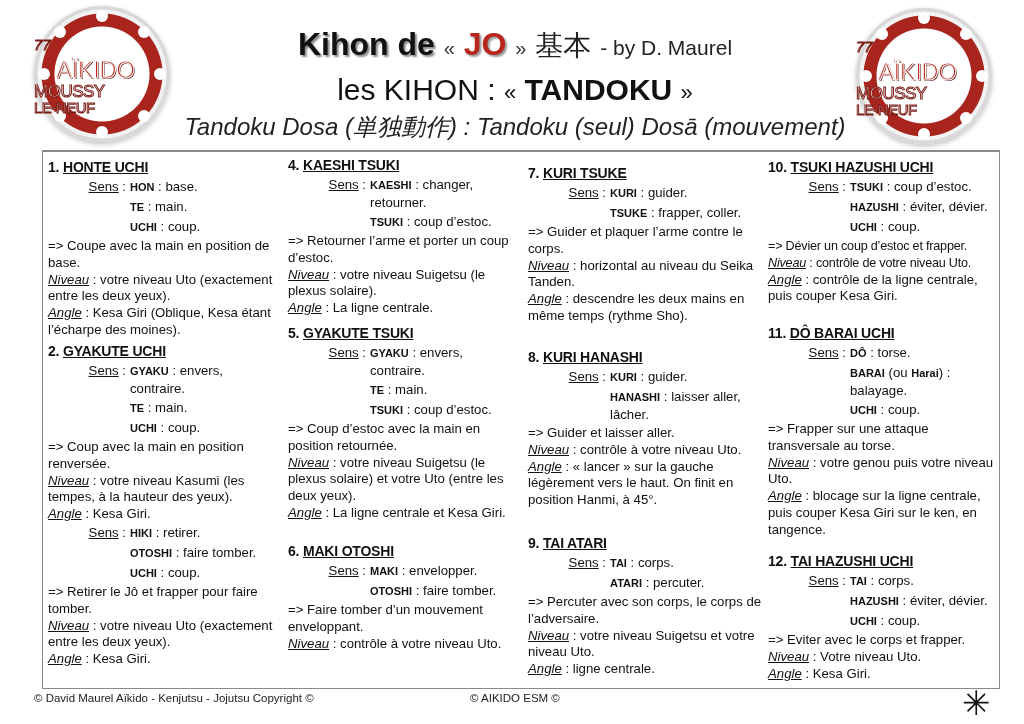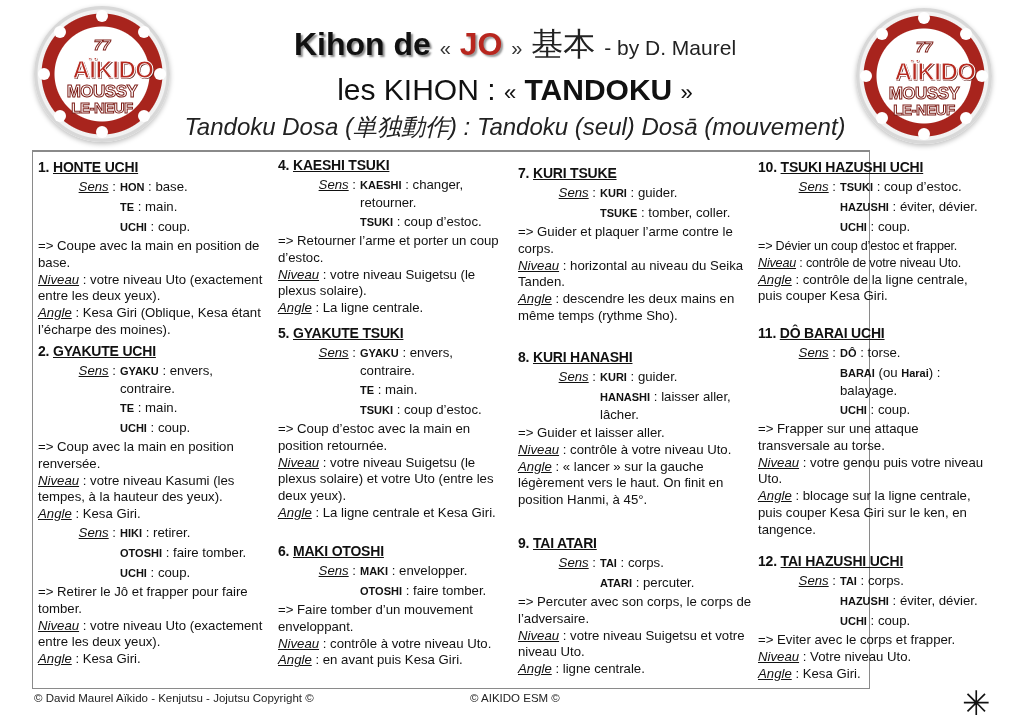--- a/index.html
+++ b/index.html
@@ -11,63 +11,63 @@
       position: absolute; width: 136px; height: 136px; border-radius: 50%;
       background: radial-gradient(circle at 50% 50%, #ffffff 0 47px, #a8241d 48px 60px, #f2f2f2 61px 64px, #d8d8d8 65px 68px);
       box-shadow: 0 2px 5px rgba(0,0,0,0.25);
     }
     .logo.left { left: 34px; top: 6px; }
     .logo.right { left: 856px; top: 8px; }
     .logo .dot {
       position: absolute; width: 12px; height: 12px; border-radius: 50%; background: #fff;
     }
     .logo .txt {
-      position: absolute; left: 0; right: 0; text-align: center; font-weight: bold;
+      position: absolute; left: 0; right: 0; text-align: left; font-weight: normal;
     }
     .logo .t77 { top: 30px; font-size: 15px; color: #fff; -webkit-text-stroke: 1px #7a1a14; font-style: italic; }
     .logo .taik { top: 50px; font-size: 24px; color: #b62a20; -webkit-text-stroke: 1px #fff; letter-spacing: -0.5px; text-shadow: 1px 1px 0 #5a100b; padding-left: 22px; }
     .logo .tmou { top: 76px; font-size: 17px; color: #fff; -webkit-text-stroke: 1px #7a1a14; letter-spacing: -0.5px; }
     .logo .tneuf { top: 93px; font-size: 15px; color: #fff; -webkit-text-stroke: 1px #7a1a14; letter-spacing: -0.5px; }
 
     .title1 {
       position: absolute; left: 175px; width: 680px; top: 24px; text-align: center;
       font-size: 32px; line-height: 40px; white-space: nowrap;
     }
     .title1 .k { font-weight: bold; font-family: "Liberation Sans", sans-serif; color: #111; text-shadow: 2px 2px 2px #888; letter-spacing: 0px; font-stretch: condensed; }
     .title1 .q { font-size: 20px; color: #333; }
     .title1 .jo { font-weight: bold; color: #b8261e; text-shadow: 2px 2px 2px #999; }
-    .title1 .kanji { font-size: 32px; color: #222; }
+    .title1 .kanji { font-size: 28px; color: #222; }
     .title1 .by { font-size: 21px; color: #222; }
     .title2 {
       position: absolute; left: 175px; width: 680px; top: 72px; text-align: center;
       font-size: 30px; line-height: 36px; color: #111; white-space: nowrap;
     }
     .title2 .q { font-size: 22px; }
     .title2 b { font-weight: bold; }
     .title3 {
       position: absolute; left: 160px; width: 710px; top: 112px; text-align: center;
       font-size: 24px; line-height: 30px; color: #222; white-space: nowrap; font-style: italic;
     }
 
     .box {
-      position: absolute; left: 32px; top: 150px; width: 838px; height: 539px;
+      position: absolute; left: 42px; top: 150px; width: 958px; height: 539px;
       border: 1px solid #8a8a8a; border-top: 2px solid #8a8a8a; box-sizing: border-box;
     }
     .col { position: absolute; top: 0; width: 236px; font-size: 13.2px; line-height: 16.8px; }
     .col1 { left: 5px; }
     .col2 { left: 245px; }
     .col3 { left: 485px; }
     .col4 { left: 725px; width: 230px; }
 
     .sec { position: absolute; left: 0; right: 0; }
     .sec-title { font-weight: bold; font-size: 14px; line-height: 18px; margin-bottom: 2px; letter-spacing: -0.2px; }
     .sec-title .nm { text-decoration: underline; }
     .sens-row { display: flex; line-height: 17px; margin-bottom: 2px; }
     .sens-label { width: 78px; text-align: right; padding-right: 4px; flex: none; }
-    .sens-label u { font-style: italic; }
+    .sens-label u { }
     .sens-def { flex: 1; padding-right: 4px; }
     .sens-def b { font-weight: bold; font-size: 11px; }
     .para { margin: 0; }
     .para u { font-style: italic; }
 
     .footer { position: absolute; top: 692px; font-size: 11.5px; color: #222; }
     .footer.left { left: 34px; text-align: center; }
     .footer.center { left: 470px; }
     .asterisk { position: absolute; left: 962px; top: 686px; font-size: 34px; line-height: 34px; color: #111; }
   </style>
@@ -220,34 +220,33 @@
       <div class="sens-row">
           <span class="sens-label"><u>Sens</u> :</span>
           <span class="sens-def"><b>MAKI</b> : <span>envelopper.</span></span>
         </div>
       <div class="sens-row">
           <span class="sens-label"></span>
           <span class="sens-def"><b>OTOSHI</b> : <span>faire tomber.</span></span>
         </div>
       <p class="para">=&gt; Faire tomber d’un mouvement enveloppant.</p>
       <p class="para"><u>Niveau</u> : <span>contrôle à votre niveau Uto.</span></p>
-      <p class="para"><u>Angle</u> : <span>en avant puis Kesa Giri.</span></p>
     </div>
   </div>
 
   <div class="col col3">
     <div class="sec" style="top:12px">
       <div class="sec-title"><span>7.</span> <span class="nm">KURI TSUKE</span></div>
       <div class="sens-row">
           <span class="sens-label"><u>Sens</u> :</span>
           <span class="sens-def"><b>KURI</b> : <span>guider.</span></span>
         </div>
       <div class="sens-row">
           <span class="sens-label"></span>
-          <span class="sens-def"><b>TSUKE</b> : <span>tomber, coller.</span></span>
+          <span class="sens-def"><b>TSUKE</b> : <span>frapper, coller.</span></span>
         </div>
       <p class="para">=&gt; Guider et plaquer l’arme contre le corps.</p>
       <p class="para"><u>Niveau</u> : <span>horizontal au niveau du Seika Tanden.</span></p>
       <p class="para"><u>Angle</u> : <span>descendre les deux mains en même temps (rythme Sho).</span></p>
     </div>
 
     <div class="sec" style="top:196px">
       <div class="sec-title"><span>8.</span> <span class="nm">KURI HANASHI</span></div>
       <div class="sens-row">
           <span class="sens-label"><u>Sens</u> :</span>

